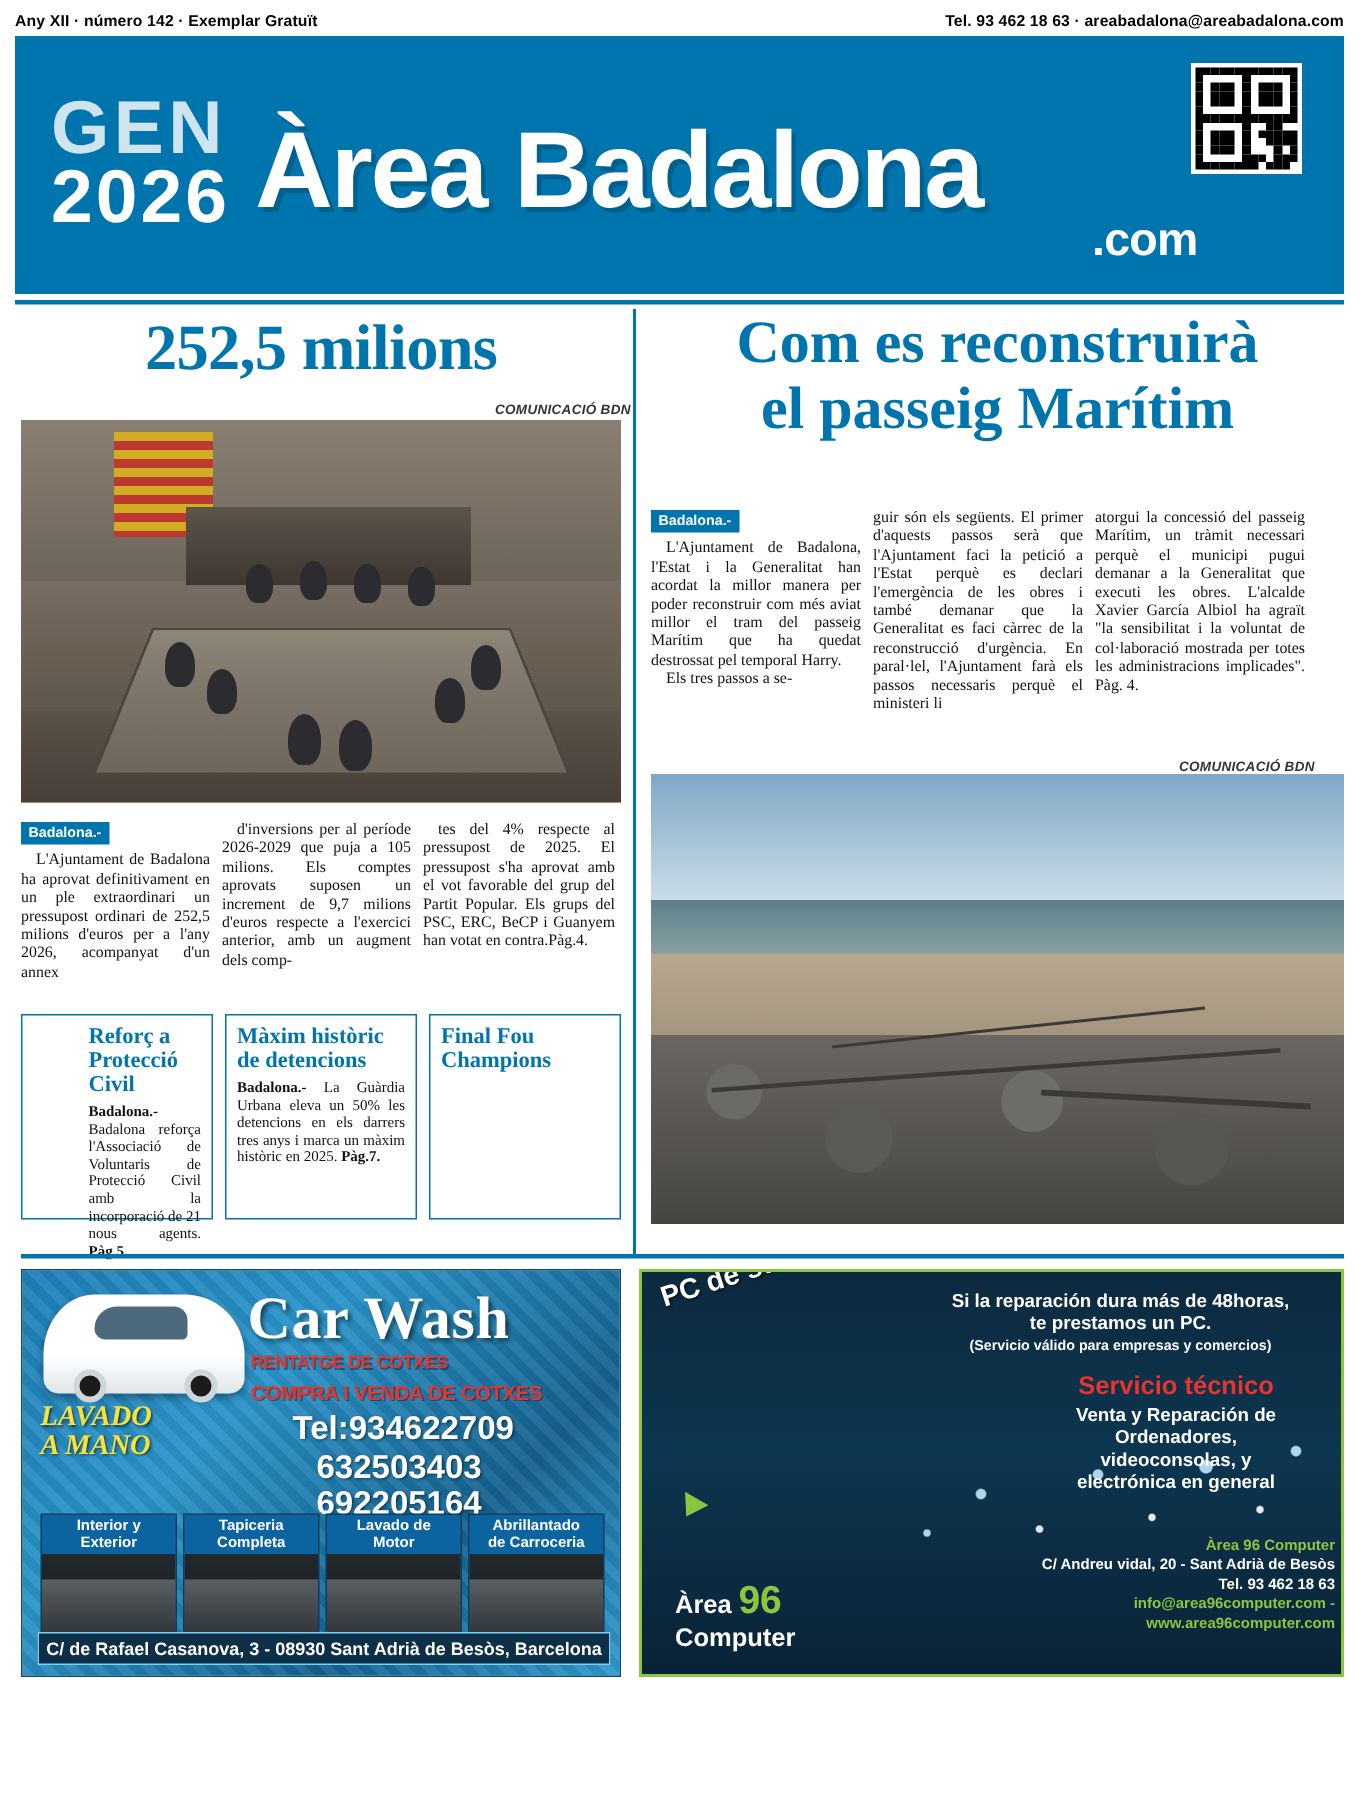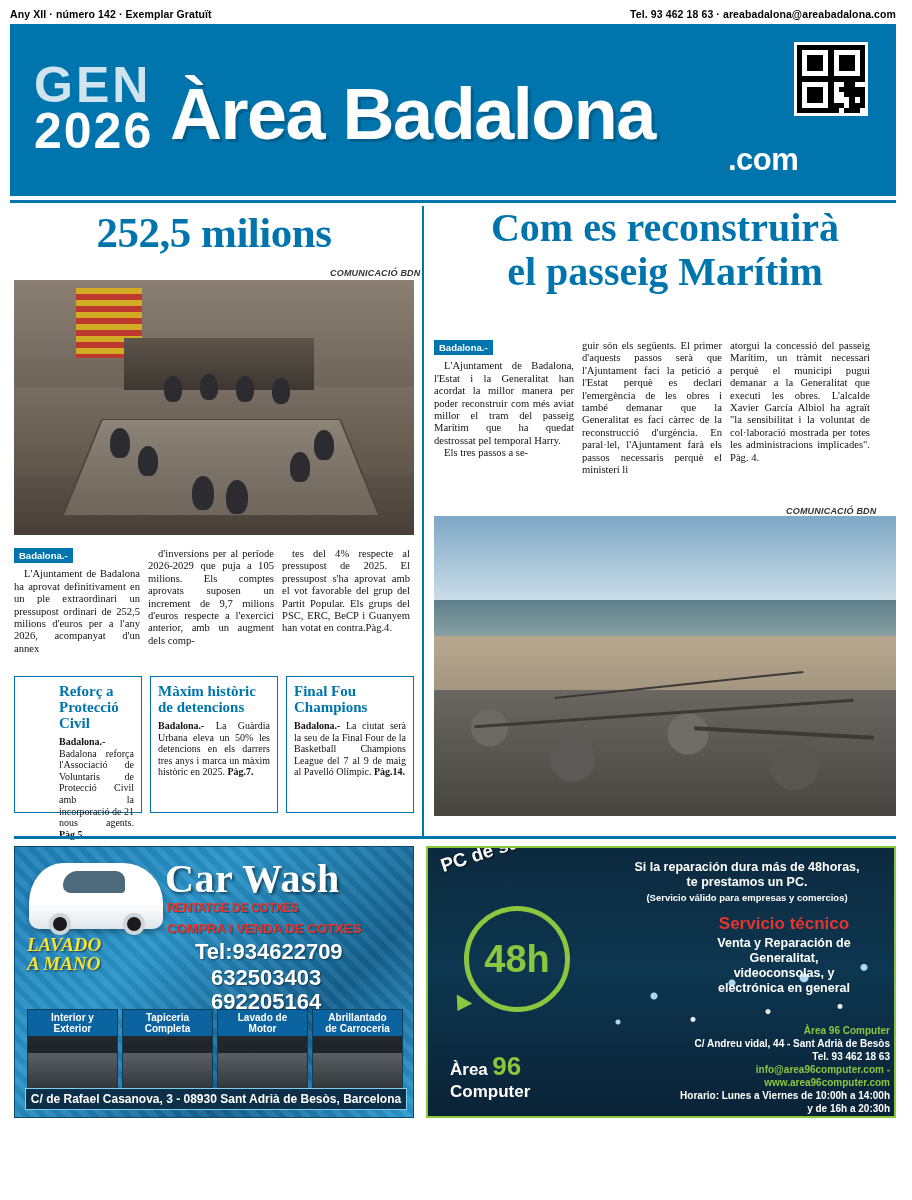--- a/index.html
+++ b/index.html
@@ -742,23 +742,20 @@
     </div>
     <div class="bx">
       <b>Badalona.-</b><span> La Guàrdia Urbana eleva un 50% les detencions en els darrers tres anys i marca un màxim històric en 2025.</span> <b>Pàg.7.</b>
     </div>
   </div>
 
   <div class="brief" style="left:286px; top:676px;">
     <div class="bt">
       <span>Final Fou</span><br>
       <span>Champions</span>
-    </div>
-    <div class="bx">
-      <b>Badalona.-</b><span> La ciutat serà la seu de la Final Four de la Basketball Champions League del 7 al 9 de maig al Pavelló Olímpic.</span> <b>Pàg.14.</b>
     </div>
   </div>
 
   <div class="right-headline">
     <span>Com es reconstruirà</span><br>
     <span>el passeig Marítim</span>
   </div>
 
   <div class="col" style="left:434px; top:340px; width:140px;">
     <div class="tag-wrap"><span class="tag">Badalona.-</span></div>
@@ -826,39 +823,36 @@
         <div class="ph"></div>
       </div>
     </div>
 
     <div class="cw-addr">C/ de Rafael Casanova, 3 - 08930 Sant Adrià de Besòs, Barcelona</div>
   </div>
 
   <div class="ad ad-pc">
     <div class="pc-sparks"></div>
     <div class="pc-diag">PC de sustitución</div>
-    <div class="pc-48">48h</div>
     <div class="pc-arrow"></div>
 
     <div class="pc-h1" style="white-space:pre-line;">Si la reparación dura más de 48horas,
 te prestamos un PC.</div>
     <div class="pc-h2">(Servicio válido para empresas y comercios)</div>
     <div class="pc-serv">Servicio técnico</div>
     <div class="pc-list" style="white-space:pre-line;">Venta y Reparación de
-Generalitat,
+Ordenadores,
 videoconsolas, y
 electrónica en general</div>
 
     <div class="pc-contact">
       <div>Àrea 96 Computer</div>
-      <div class="wht">C/ Andreu vidal, 44 - Sant Adrià de Besòs</div>
+      <div class="wht">C/ Andreu vidal, 20 - Sant Adrià de Besòs</div>
       <div class="wht">Tel. 93 462 18 63</div>
       <div>info@area96computer.com - www.area96computer.com</div>
-      <div class="wht" style="white-space:pre-line;">Horario: Lunes a Viernes de 10:00h a 14:00h
-y de 16h a 20:30h</div>
     </div>
 
     <div class="pc-logo">
       <span class="a">Àrea</span>
       <span class="n">96</span>
       <span class="c">Computer</span>
     </div>
   </div>
 
 </div>

